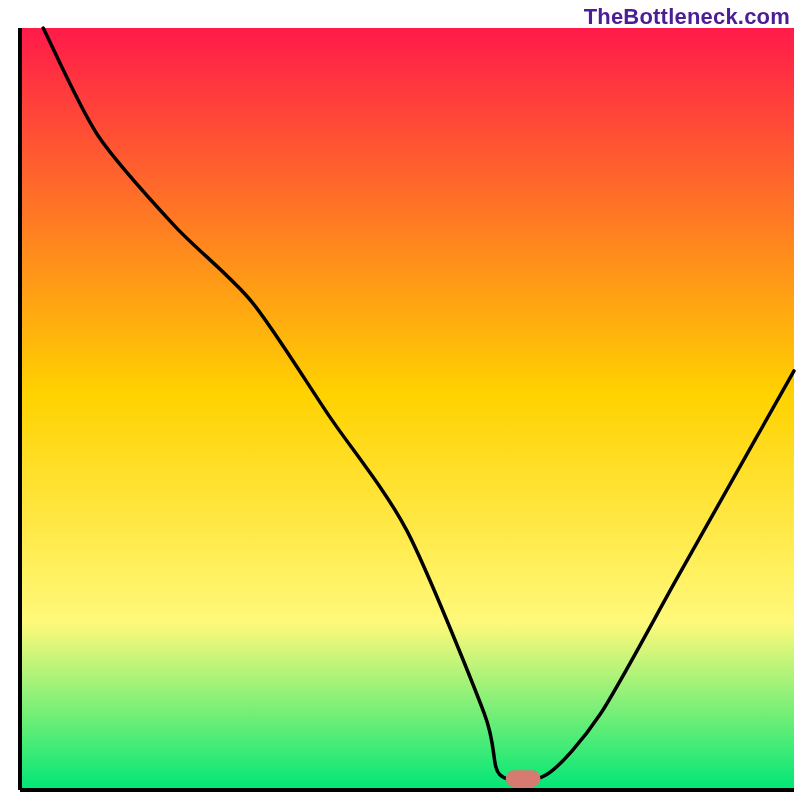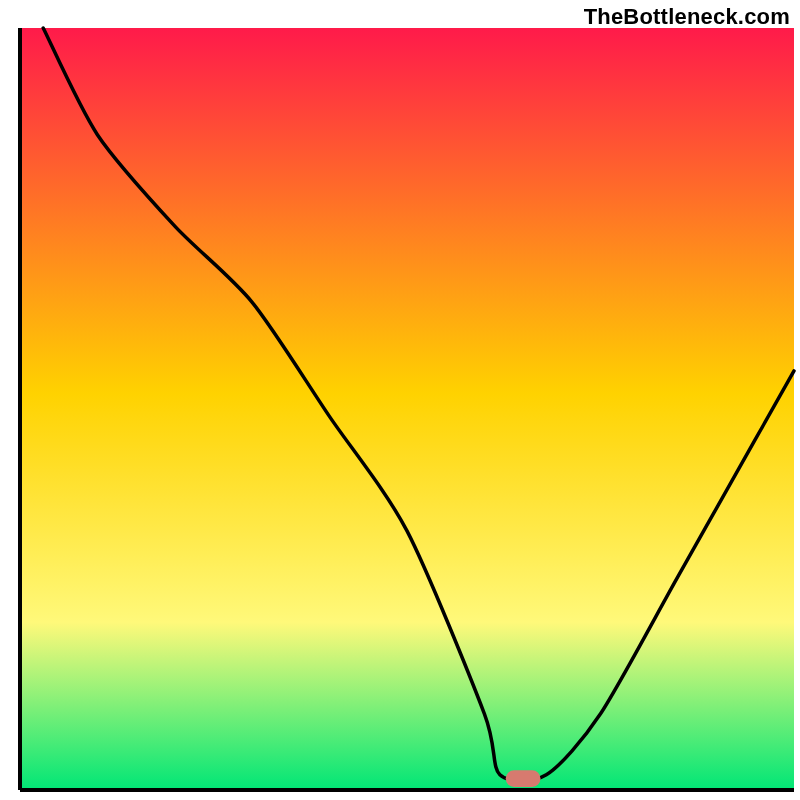--- a/index.html
+++ b/index.html
@@ -15,21 +15,21 @@
     position: relative;
     width: 800px;
     height: 800px;
   }
   .watermark {
     position: absolute;
     top: 4px;
     right: 10px;
     font-size: 22px;
     font-weight: 600;
-    color: #000000;
+    color: #4c1d95;
     letter-spacing: 0.2px;
     user-select: none;
   }
   svg.chart {
     position: absolute;
     left: 0;
     top: 0;
   }
 </style>
 </head>

